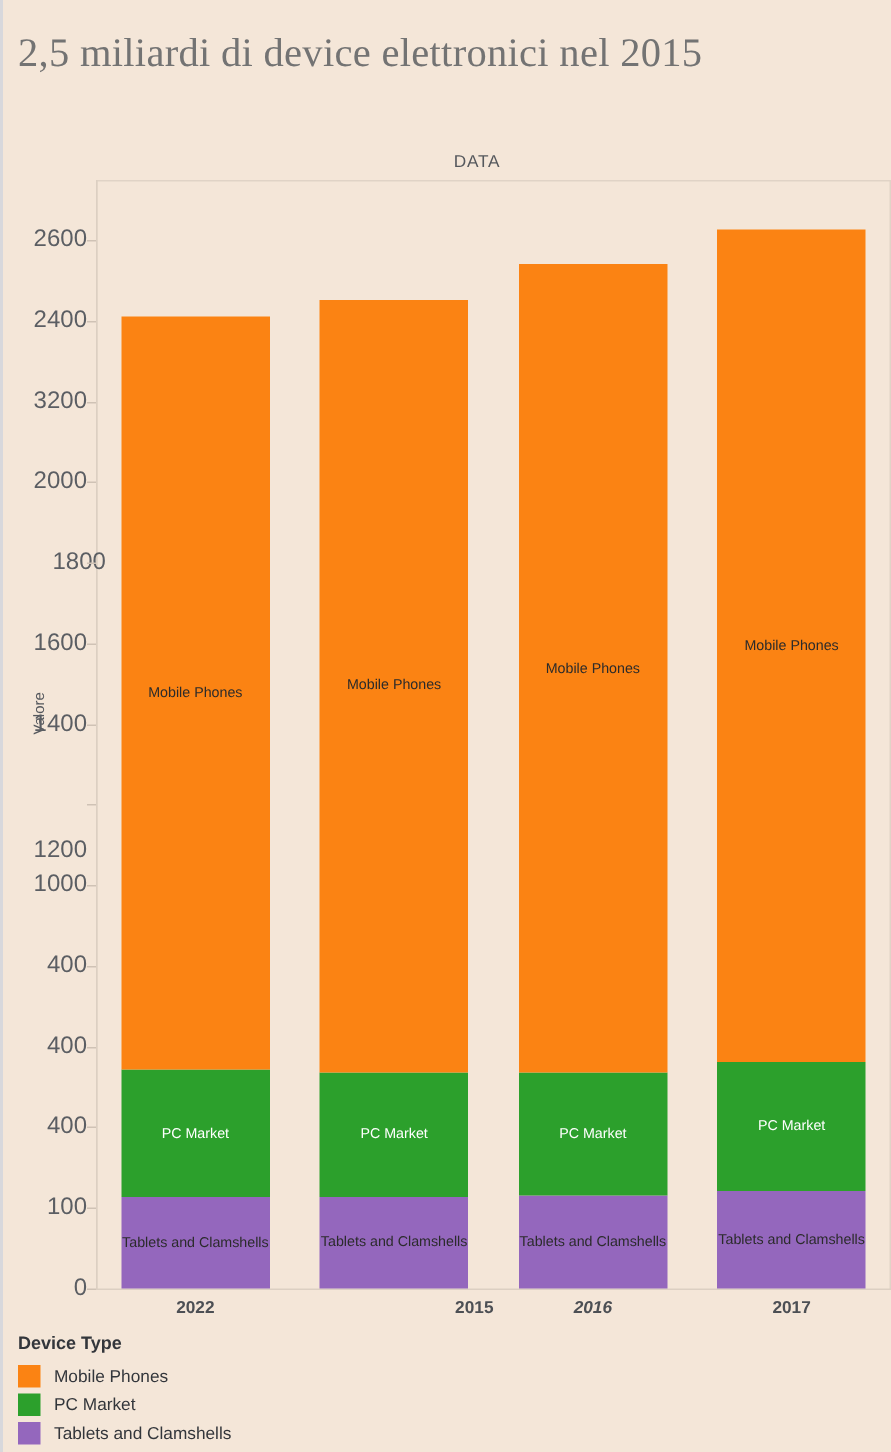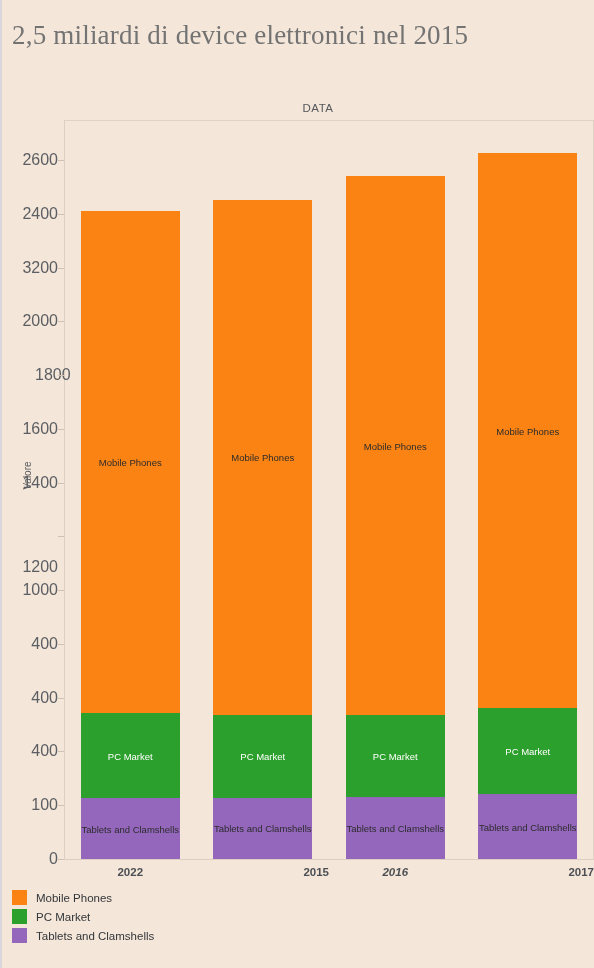--- a/index.html
+++ b/index.html
@@ -254,24 +254,25 @@
         </div>
         <div class="seg mobile" style="top: 33.2788px; height: 555.167px; background: rgb(251, 131, 19);">
           <div class="seg-label">Mobile Phones</div>
         </div>
       </div>
     </div>
   <div id="xticks">
       <div class="xtick" style="left: 62px; width: 132.5px;">2022</div>
       <div class="xtick" style="left: 194.5px; width: 132.5px; text-align: right;">2015</div>
       <div class="xtick" style="left: 327px; width: 132.5px; font-style: italic;">2016</div>
-      <div class="xtick" style="left: 459.5px; width: 132.5px; text-align: right;">2017</div>
+      <div class="xtick" style="left: 459.5px; width: 132.5px;">2017</div>
     </div>
 
   <div class="legend">
+    <div class="legend-title">Device Type</div>
     <div id="legend-items">
         <div class="legend-item">
           <span class="legend-swatch" style="background: rgb(251, 131, 19);"></span>
           <span class="legend-label">Mobile Phones</span>
         </div>
         <div class="legend-item">
           <span class="legend-swatch" style="background: rgb(44, 160, 44);"></span>
           <span class="legend-label">PC Market</span>
         </div>
         <div class="legend-item">

